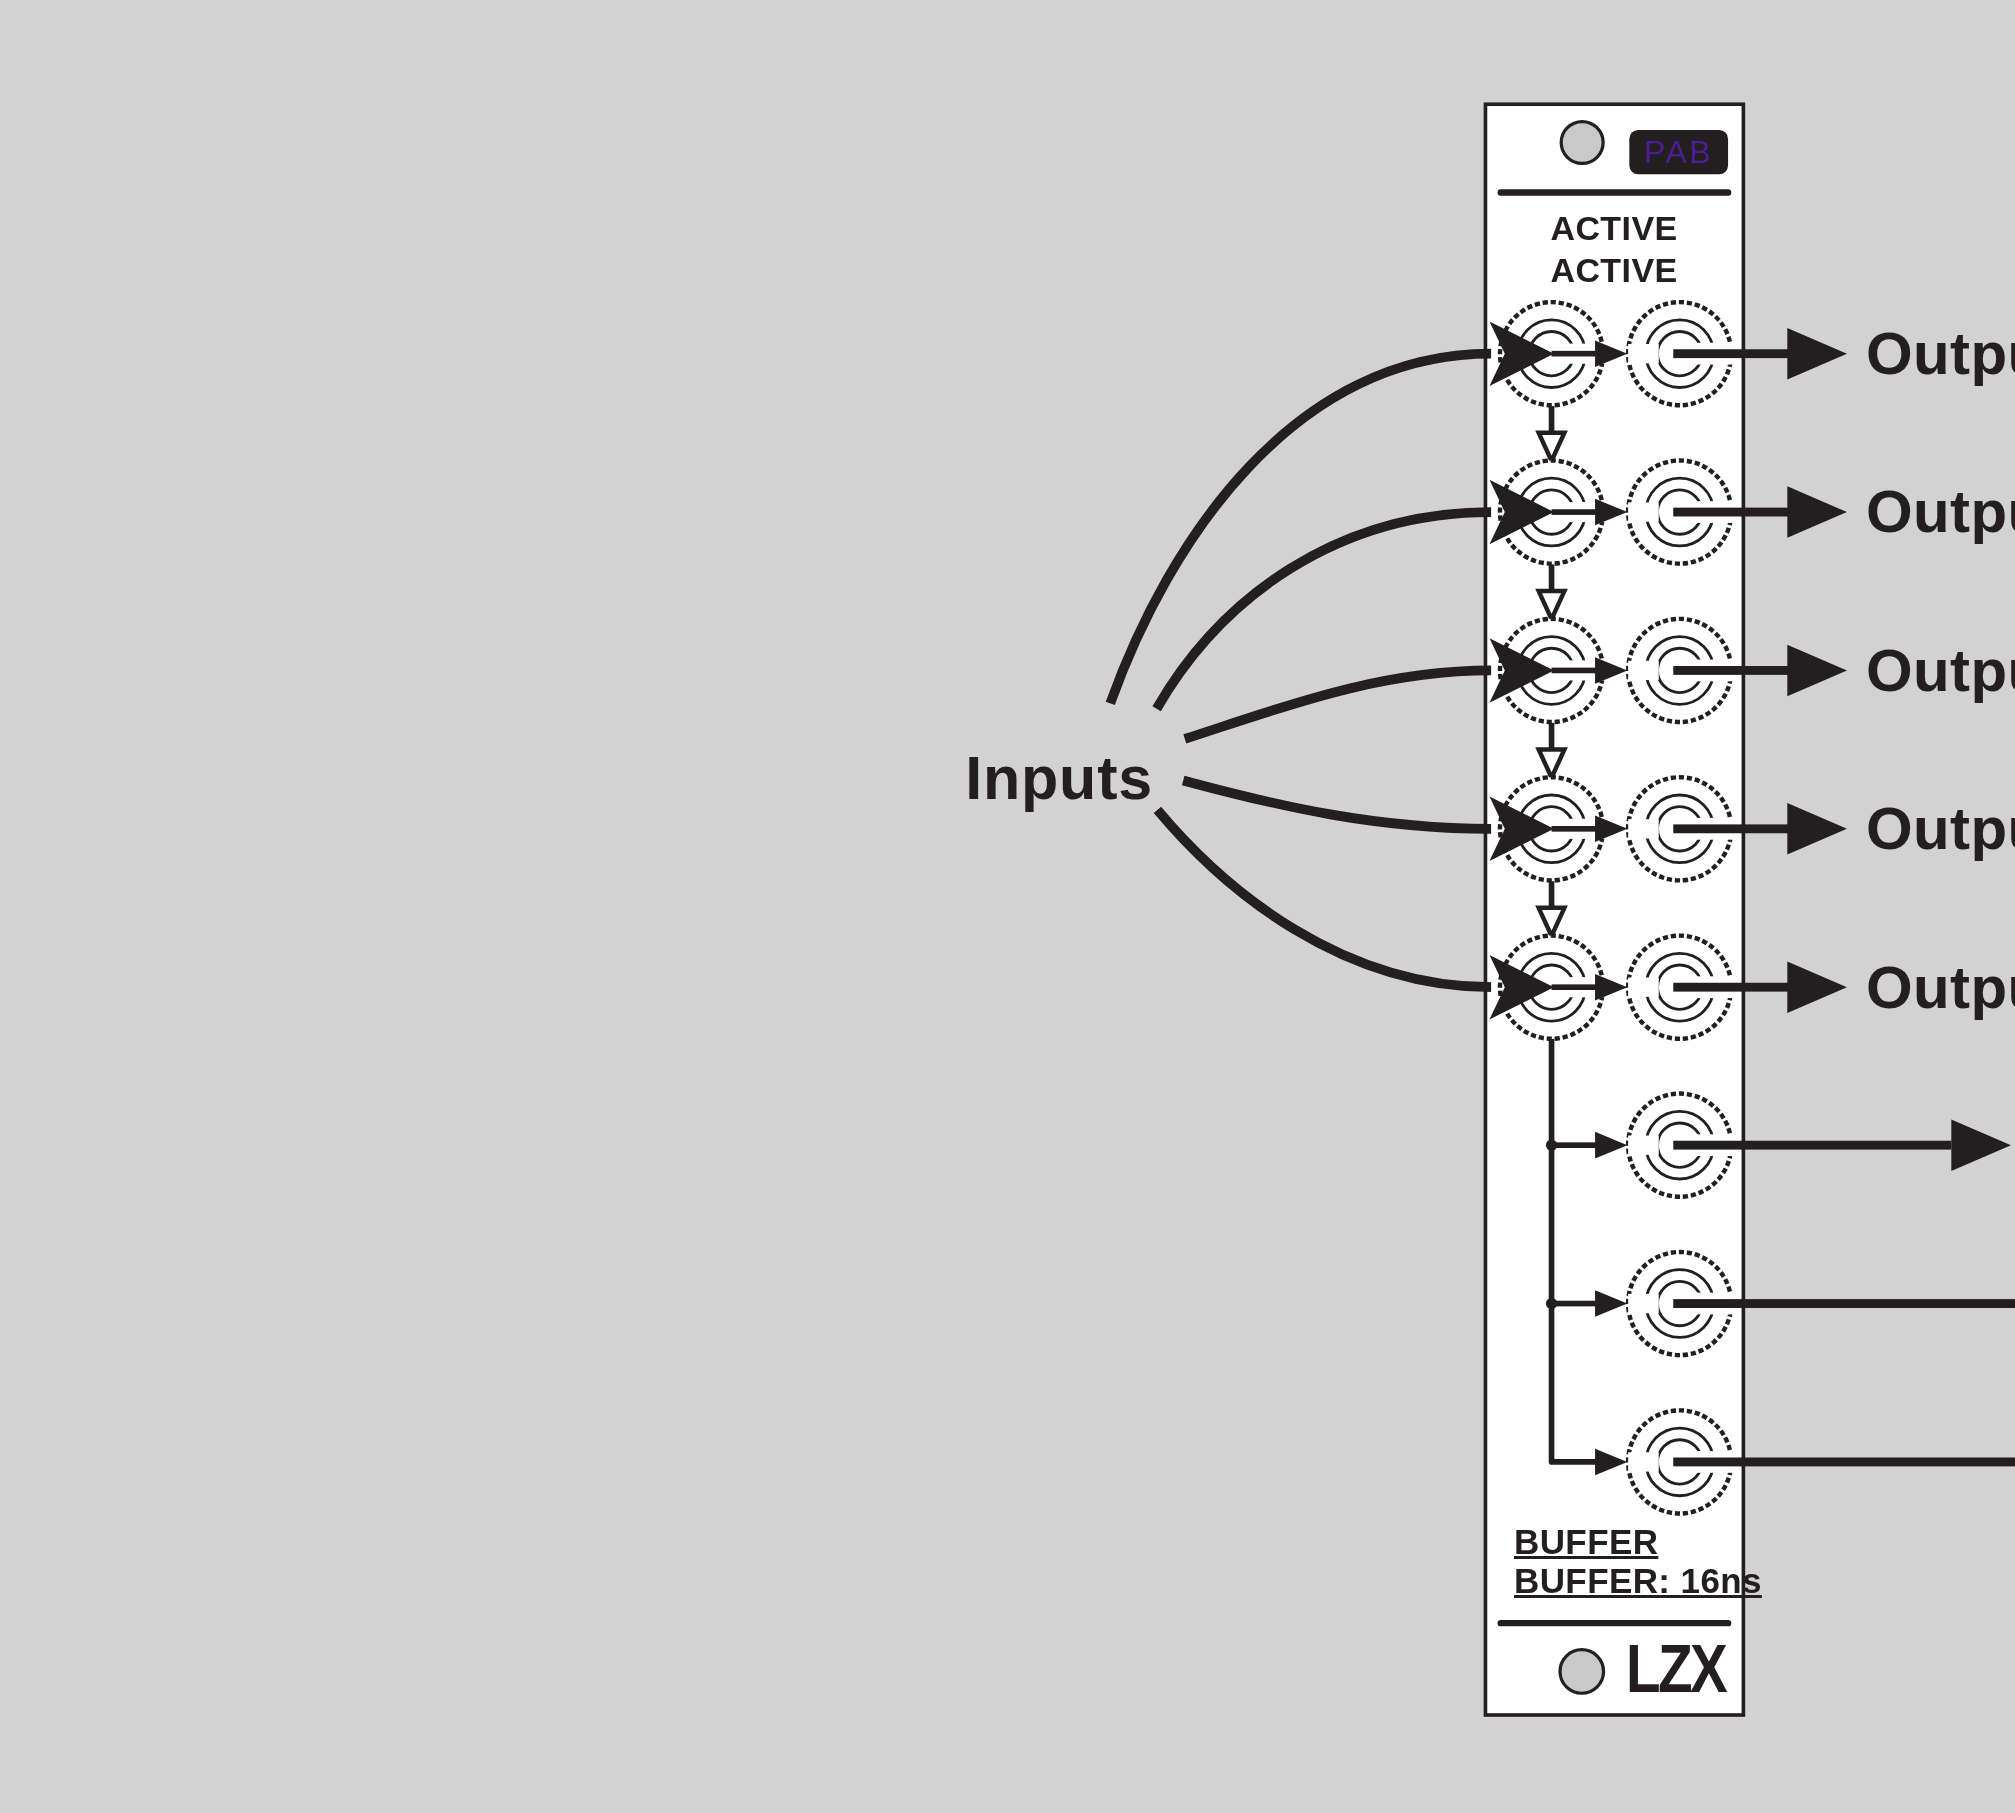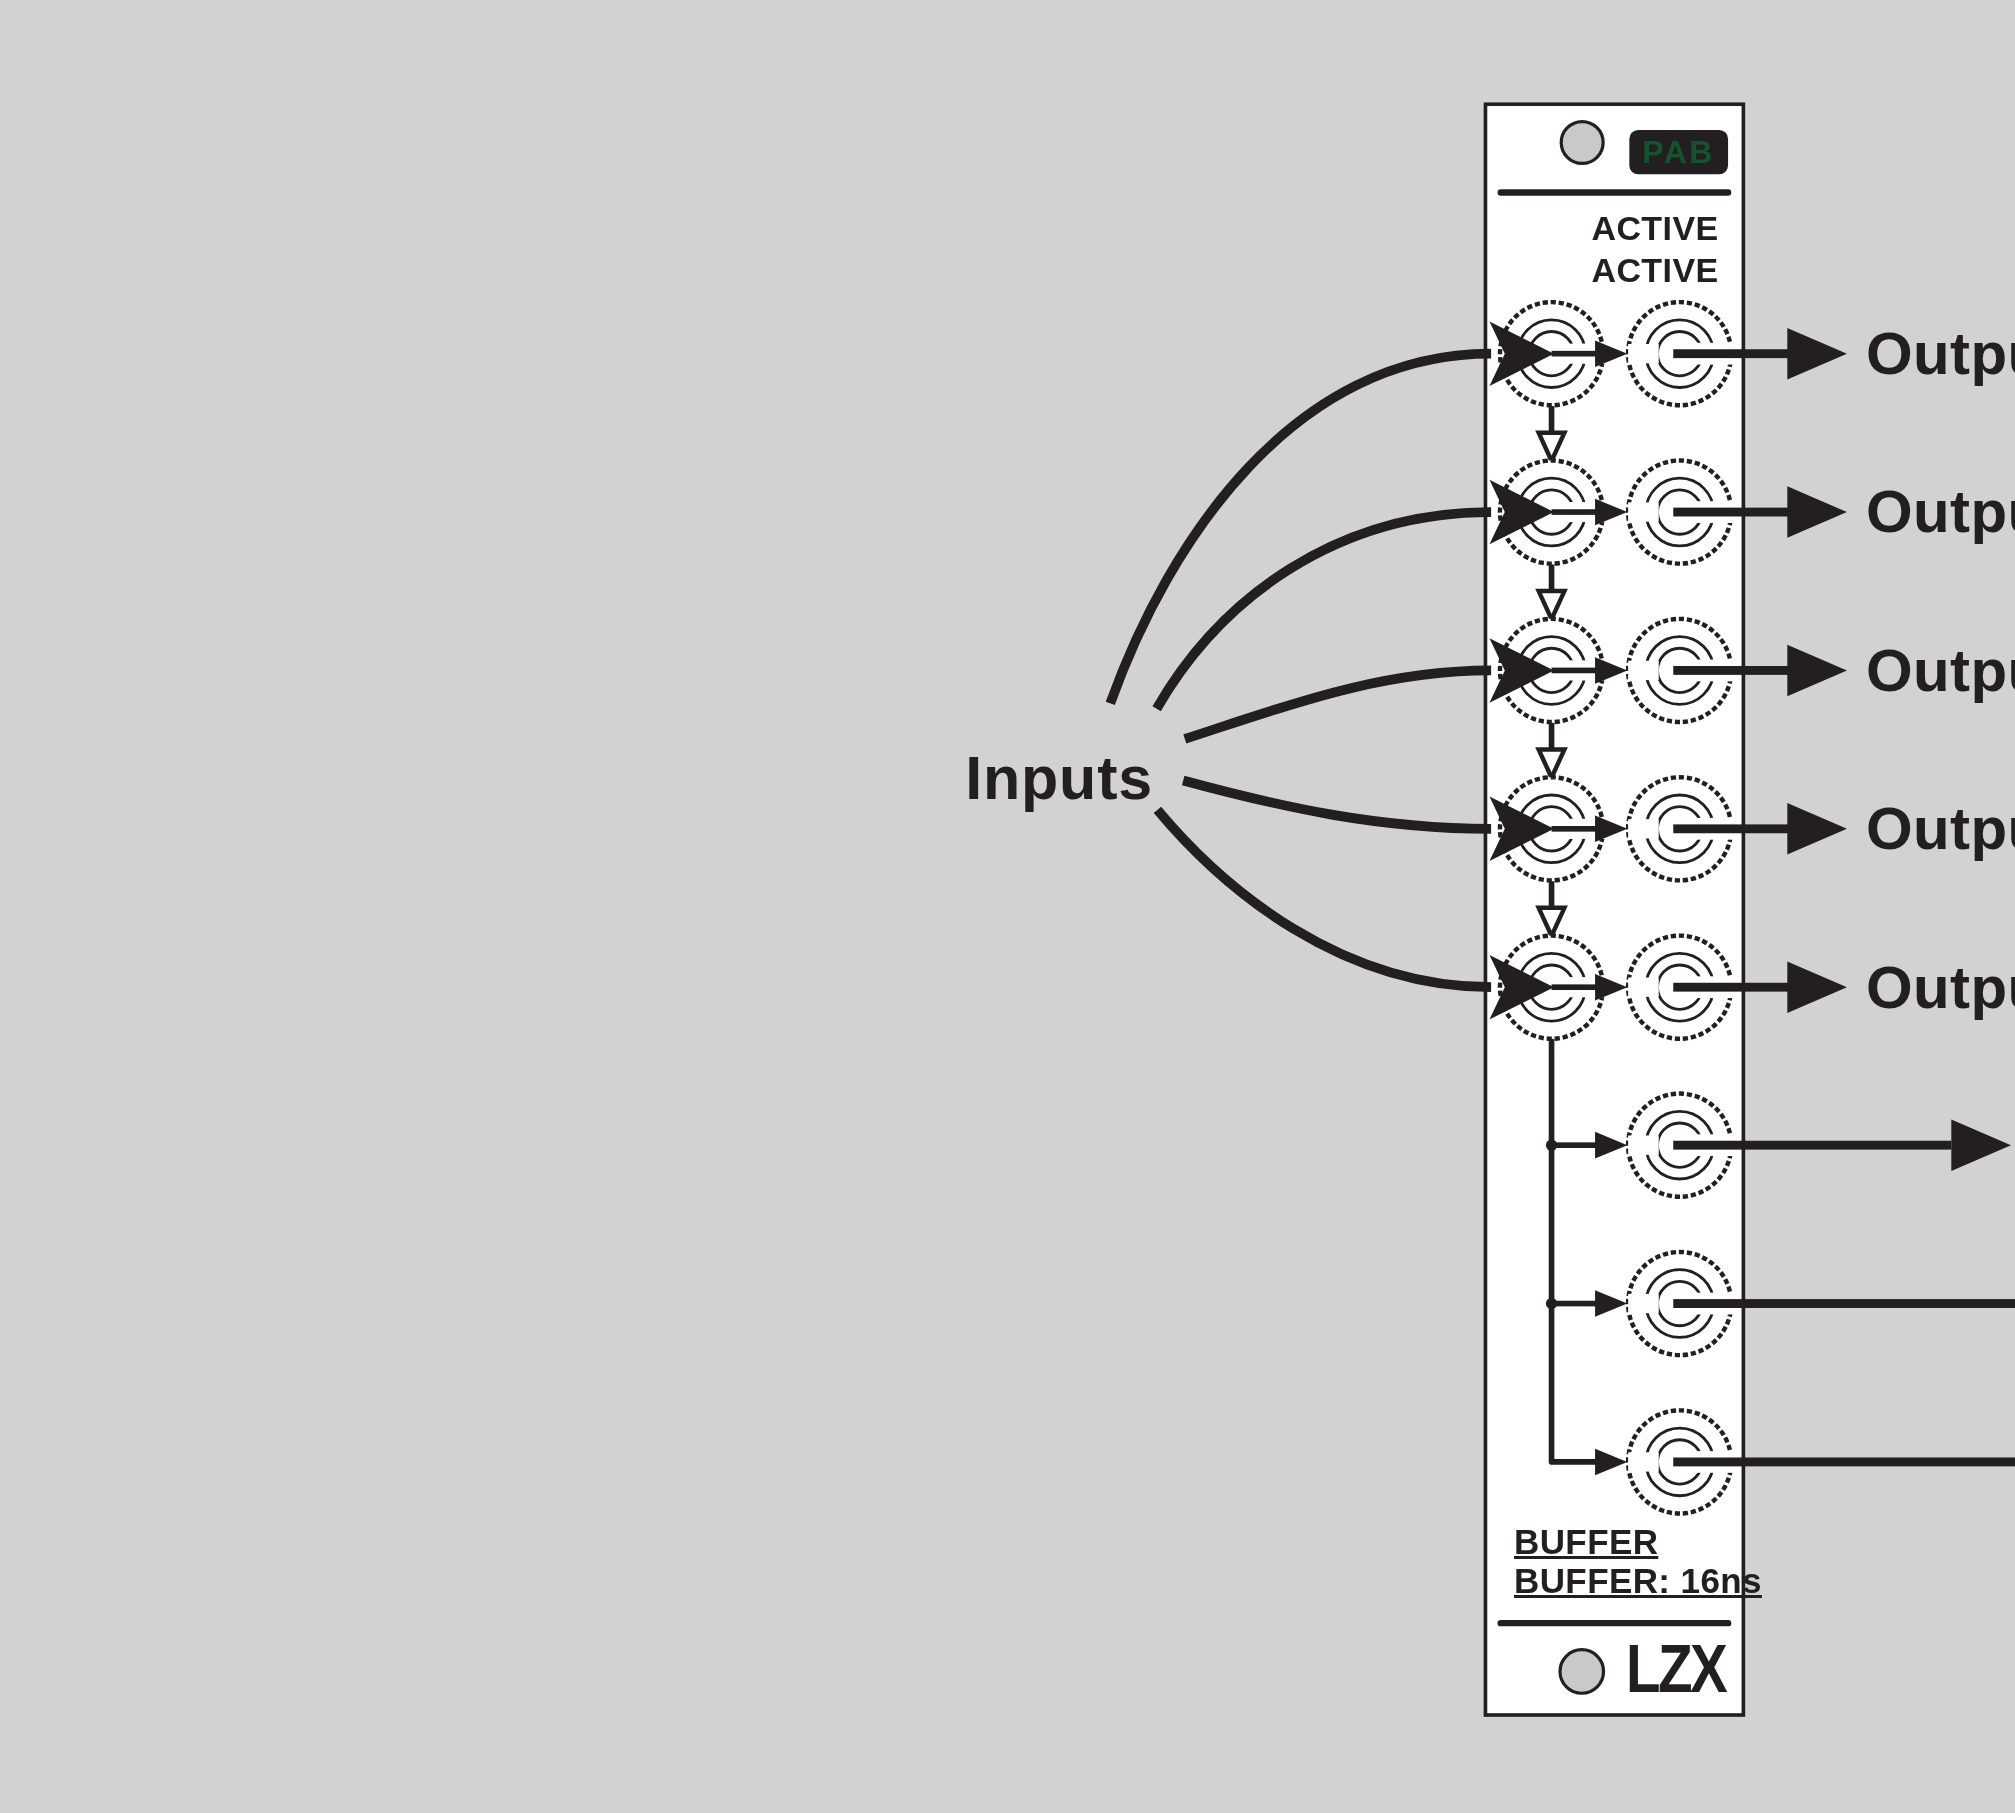--- a/index.html
+++ b/index.html
@@ -7,23 +7,23 @@
          font-family:"Liberation Sans",sans-serif;color:#231f20;}
   svg.layer{position:absolute;left:0;top:0;width:3224px;height:1814px;}
   .txt{position:absolute;white-space:nowrap;}
   .inputs-label{left:919px;top:740px;width:234px;height:77px;line-height:77px;
                 text-align:right;font-size:61px;font-weight:700;letter-spacing:0.8px;}
   .out-label{height:89px;display:flex;align-items:center;font-size:60px;}
   .out-label .w{font-weight:700;letter-spacing:0.4px;}
   .ol1,.ol2,.ol3,.ol4,.ol5{left:1866px;}
   .ol1{top:309px;} .ol2{top:467px;} .ol3{top:626px;} .ol4{top:784px;} .ol5{top:943px;}
   .pab-label{left:1629px;top:130px;width:99px;height:44px;display:flex;align-items:center;
-             justify-content:center;color:#14532d;font-size:32px;font-weight:700;letter-spacing:2.4px;}
+             justify-content:center;color:#4c1d95;font-size:32px;font-weight:400;letter-spacing:2.4px;}
   .panel-title{left:1485px;top:207px;width:258px;text-align:center;font-size:34px;font-weight:700;
-               line-height:42px;letter-spacing:0.4px;margin-left:41px;}
+               line-height:42px;letter-spacing:0.4px;}
   .panel-footer{left:1514px;top:1522px;font-size:35px;font-weight:700;line-height:39px;letter-spacing:0.4px;text-decoration:underline;}
   .brand{left:1620px;top:1635px;width:105px;height:66px;display:flex;align-items:center;
          justify-content:flex-end;font-size:69px;font-weight:700;letter-spacing:-3.2px;
          transform:scaleX(0.82);transform-origin:100% 50%;}
 </style>
 </head>
 <body>
 
 <div class="stage">
 

